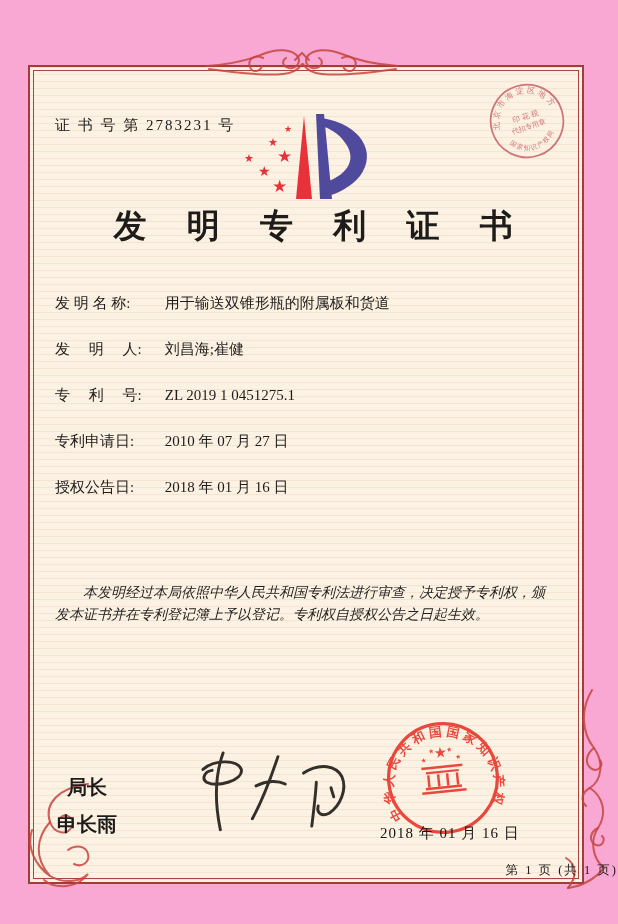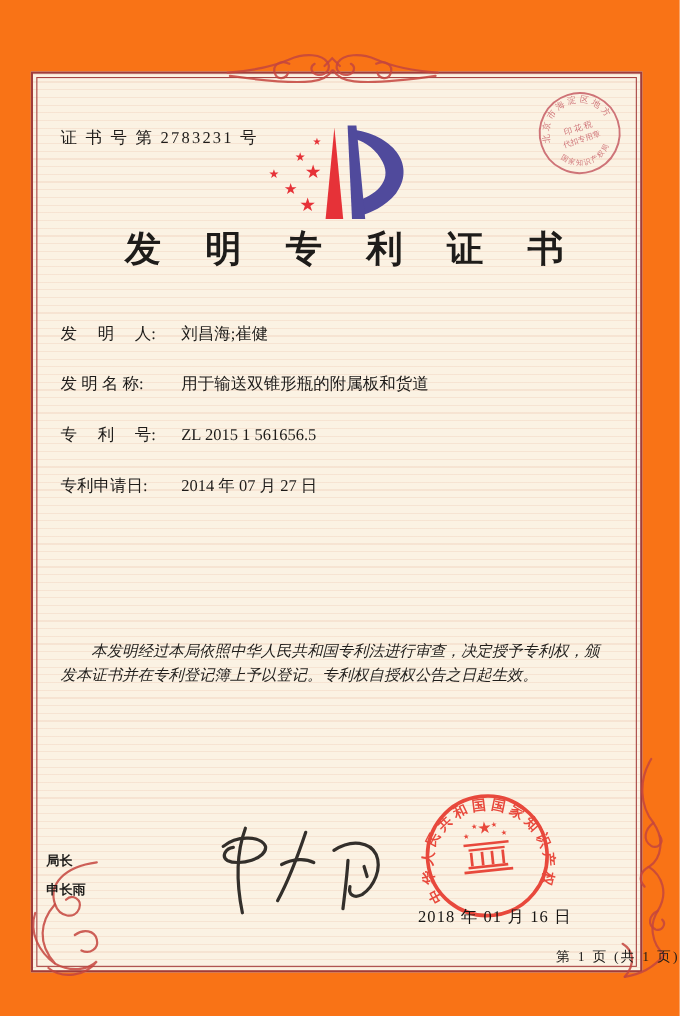--- a/index.html
+++ b/index.html
@@ -1,35 +1,35 @@
 <!DOCTYPE html>
 <html><head>
 <meta charset="utf-8">
 <style>
   html,body{margin:0;padding:0;background:#ffffff;}
-  .page{position:relative;width:618px;height:924px;background:#f97316;overflow:hidden;
+  .page{position:relative;width:618px;height:924px;background:#f9a8d4;overflow:hidden;
         font-family:"Liberation Serif","DejaVu Serif",serif;color:#1e1c1a;text-decoration:underline;}
   .frame{position:absolute;left:28px;top:65px;width:556px;height:819px;
          border:2px solid #a03c3a;box-sizing:border-box;
          background:
            repeating-linear-gradient(180deg, rgba(214,130,96,0.13) 0 1px, rgba(0,0,0,0) 1px 7px),
            #fbf2e3;}
   .frame::before{content:'';position:absolute;inset:3px;border:1px solid #a84442;}
   .cert-no{position:absolute;left:55px;top:116px;font-size:15px;letter-spacing:2px;z-index:3;}
   .title{position:absolute;left:0;right:0;top:204px;margin:0;text-align:center;
          font-size:33px;font-weight:600;letter-spacing:16px;padding-left:24px;z-index:3;}
   .fields{position:absolute;left:55px;top:294px;width:505px;z-index:3;}
   .field{margin-bottom:27px;font-size:15px;white-space:nowrap;}
   .flabel{display:inline-block;min-width:102px;}
   .fvalue{margin-left:4px;}
   .paras{position:absolute;left:55px;top:582px;width:494px;z-index:3;}
   .paras p{margin:0 0 1px 0;font-size:14px;line-height:21.5px;text-indent:2em;
            font-style:italic;color:#201e1c;}
-  .director{position:absolute;left:42px;top:774px;z-index:4;
-            font-family:"Liberation Sans","DejaVu Sans",sans-serif;font-weight:bold;font-size:12px;}
+  .director{position:absolute;left:57px;top:774px;z-index:4;
+            font-family:"Liberation Sans","DejaVu Sans",sans-serif;font-weight:bold;font-size:20px;text-align:center;}
   .director div{margin-bottom:10px;}
   .signature{position:absolute;left:192px;top:740px;z-index:4;}
   .stamp{position:absolute;left:486px;top:80px;z-index:4;opacity:.8;transform:rotate(-18deg);}
   .logo{position:absolute;left:232px;top:104px;z-index:3;}
   .main-seal{position:absolute;left:373px;top:708px;z-index:3;opacity:.9;transform:rotate(-6deg);}
   .seal-date{position:absolute;left:380px;top:824px;font-size:15px;letter-spacing:1px;z-index:5;color:#171513;}
   .footer{position:absolute;left:0;right:0;top:862px;text-align:right;font-size:12.5px;
           letter-spacing:2px;z-index:3;}
   .orn{position:absolute;z-index:2;}
   .orn path{fill:none;stroke:#c4453e;stroke-width:2;stroke-linecap:round;opacity:.85;}
@@ -100,34 +100,38 @@
       <text x="12" y="58" font-size="11">★</text>
       <text x="26" y="72" font-size="14">★</text>
       <text x="40" y="88" font-size="17">★</text>
     </g>
   </svg>
 
   <h1 class="title">发 明 专 利 证 书</h1>
 
   <div class="fields">
     <div class="field">
+      <span class="flabel">发 明 名 称:</span>
+      <span class="fvalue">用于输送双锥形瓶的附属板和货道</span>
+    </div>
+    <div class="field">
       <span class="flabel">发　 明　 人:</span>
       <span class="fvalue">刘昌海;崔健</span>
     </div>
     <div class="field">
-      <span class="flabel">发 明 名 称:</span>
-      <span class="fvalue">用于输送双锥形瓶的附属板和货道</span>
-    </div>
-    <div class="field">
       <span class="flabel">专　 利　 号:</span>
-      <span class="fvalue">ZL 2015 1 561656.5</span>
+      <span class="fvalue">ZL 2019 1 0451275.1</span>
     </div>
     <div class="field">
       <span class="flabel">专利申请日:</span>
-      <span class="fvalue">2014 年 07 月 27 日</span>
+      <span class="fvalue">2010 年 07 月 27 日</span>
+    </div>
+    <div class="field">
+      <span class="flabel">授权公告日:</span>
+      <span class="fvalue">2018 年 01 月 16 日</span>
     </div>
   </div>
 
   <div class="paras">
     <p>本发明经过本局依照中华人民共和国专利法进行审查，决定授予专利权，颁发本证书并在专利登记簿上予以登记。专利权自授权公告之日起生效。</p>
   </div>
 
   <div class="director">
     <div>局长</div>
     <div>申长雨</div>

